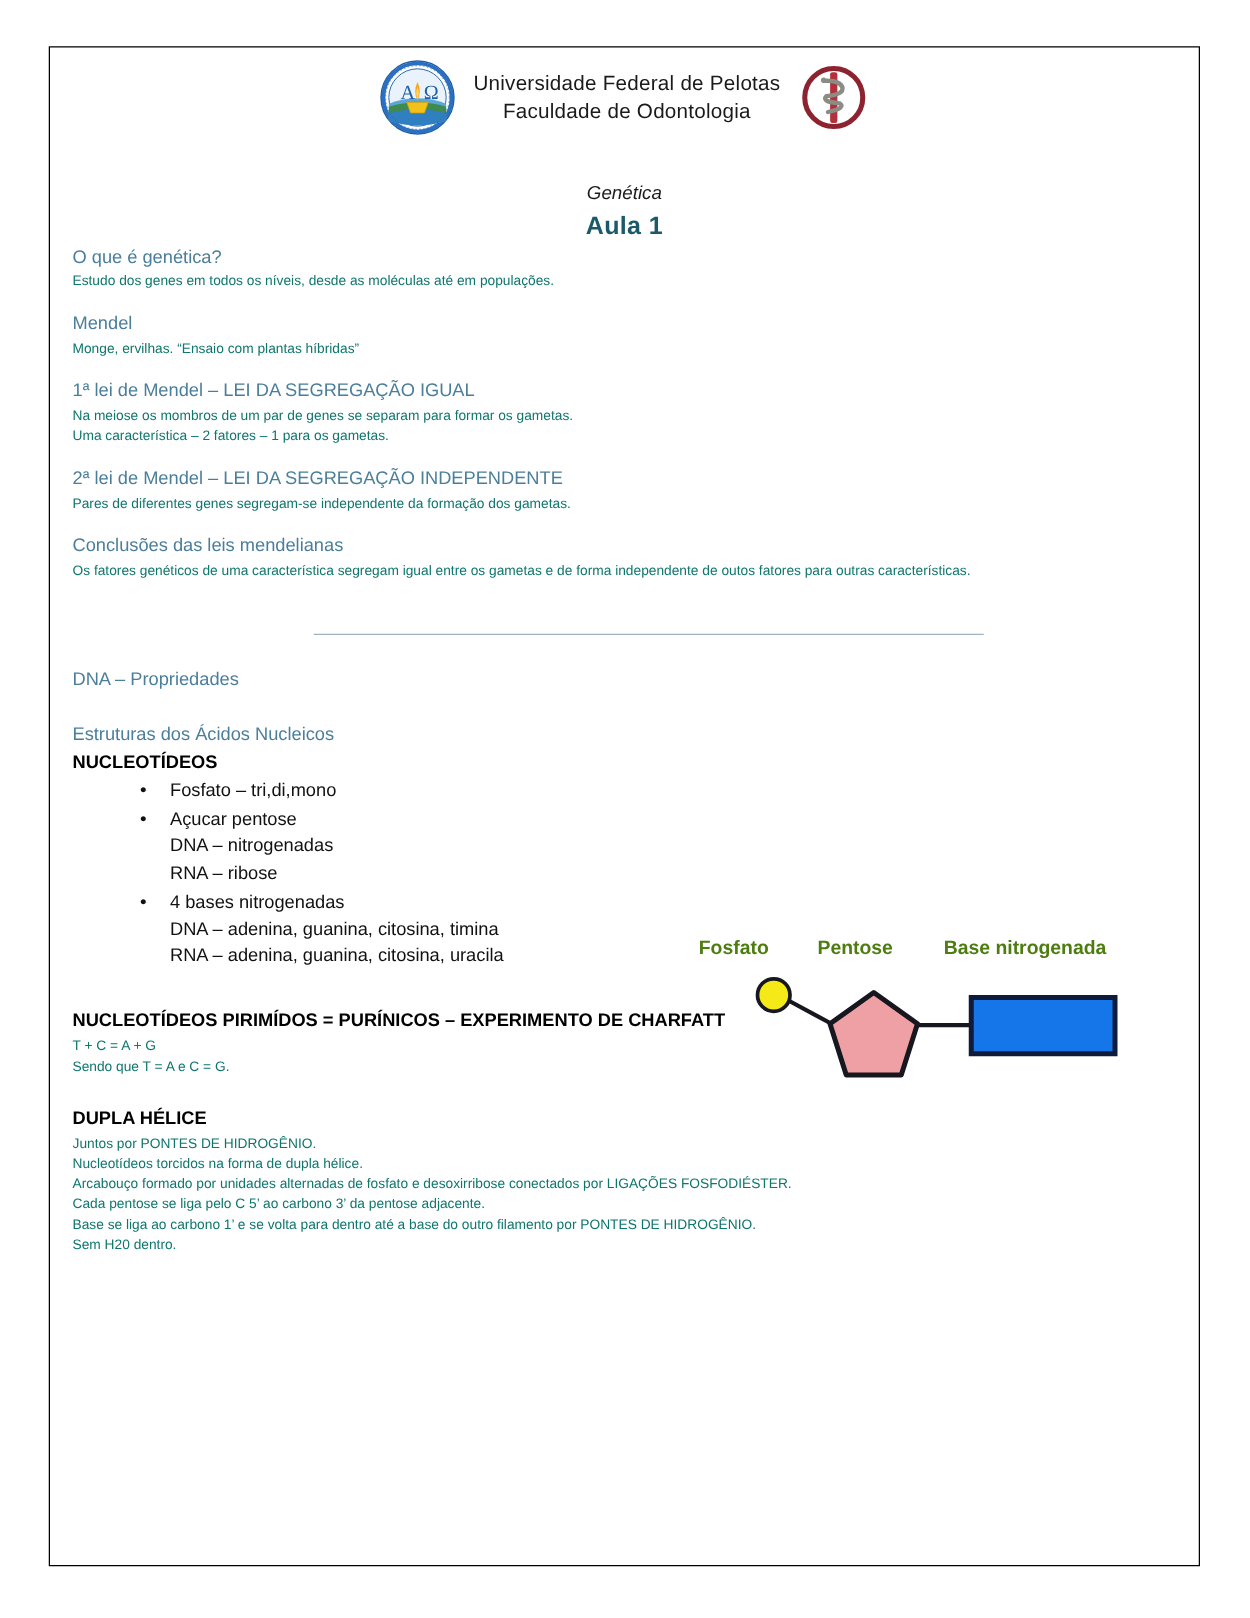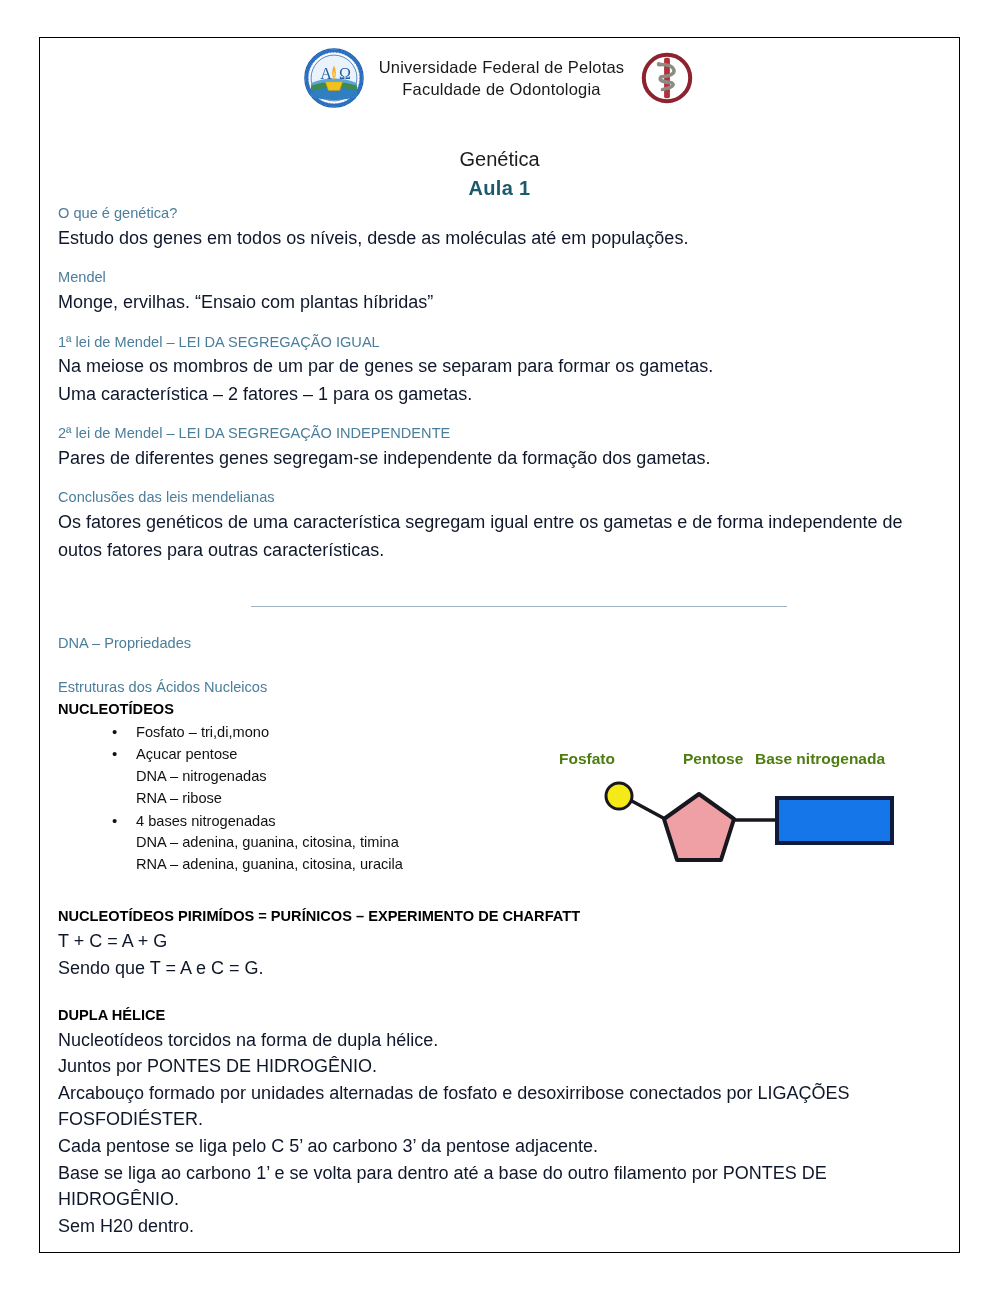--- a/index.html
+++ b/index.html
@@ -58,23 +58,24 @@
     letter-spacing: 0.2px;
   }
   .header-titles div { white-space: nowrap; }
 
   
   .doc-title-wrap {
     text-align: center;
     margin-top: 35px;
   }
   .doc-subject {
-    font-size: 20px;
+    font-size: 15px;
     color: #1c1c1c;
     line-height: 1.5;
+    font-style: italic;
   }
   .doc-title {
     font-size: 20px;
     font-weight: bold;
     color: #1b5a6b;
     line-height: 1.45;
     letter-spacing: 0.3px;
   }
 
   
@@ -86,22 +87,22 @@
     font-size: 14.6px;
     line-height: 1.5;
   }
   .h-bold {
     color: #000000;
     font-size: 14.6px;
     font-weight: bold;
     line-height: 1.5;
   }
   .p {
-    color: #0f172a;
-    font-size: 18px;
+    color: #0f766e;
+    font-size: 11px;
     line-height: 1.52;
   }
   .p-narrow { line-height: 1.48; }
   .gap-sm { height: 15px; }
   .gap-md { height: 22px; }
   .gap-lg { height: 30px; }
 
   ul.bul {
     margin: 0;
     padding: 0;
@@ -275,32 +276,32 @@
 
     <div class="gap-lg"></div>
 
     <div class="h-bold">NUCLEOTÍDEOS PIRIMÍDOS = PURÍNICOS – EXPERIMENTO DE CHARFATT</div>
     <div class="p">T + C = A + G</div>
     <div class="p">Sendo que T = A e C = G.</div>
 
     <div class="gap-md"></div>
 
     <div class="h-bold">DUPLA HÉLICE</div>
+    <div class="p p-narrow">Juntos por PONTES DE HIDROGÊNIO.</div>
     <div class="p p-narrow">Nucleotídeos torcidos na forma de dupla hélice.</div>
-    <div class="p p-narrow">Juntos por PONTES DE HIDROGÊNIO.</div>
     <div class="p p-narrow">Arcabouço formado por unidades alternadas de fosfato e desoxirribose conectados por LIGAÇÕES FOSFODIÉSTER.</div>
     <div class="p p-narrow">Cada pentose se liga pelo C 5’ ao carbono 3’ da pentose adjacente.</div>
     <div class="p p-narrow">Base se liga ao carbono 1’ e se volta para dentro até a base do outro filamento por PONTES DE HIDROGÊNIO.</div>
     <div class="p p-narrow">Sem H20 dentro.</div>
 
   </div>
 
   <div class="diagram">
     <div class="dg-label" style="left:44px; top:0px;">Fosfato</div>
-    <div class="dg-label" style="left:139px; top:0px;margin-left:29px;">Pentose</div>
+    <div class="dg-label" style="left:139px; top:0px;">Pentose</div>
     <div class="dg-label" style="left:240px; top:0px;">Base nitrogenada</div>
 
     <svg width="400" height="115" viewBox="0 0 400 115" style="position:absolute; left:0; top:22px;">
 
       <line x1="115" y1="28" x2="152" y2="48" stroke="#17171f" stroke-width="3.4"></line>
 
       <line x1="216" y1="48" x2="262" y2="48" stroke="#17171f" stroke-width="3.4"></line>
 
       <circle cx="104" cy="24" r="13" fill="#f5ea17" stroke="#17171f" stroke-width="3"></circle>
 

